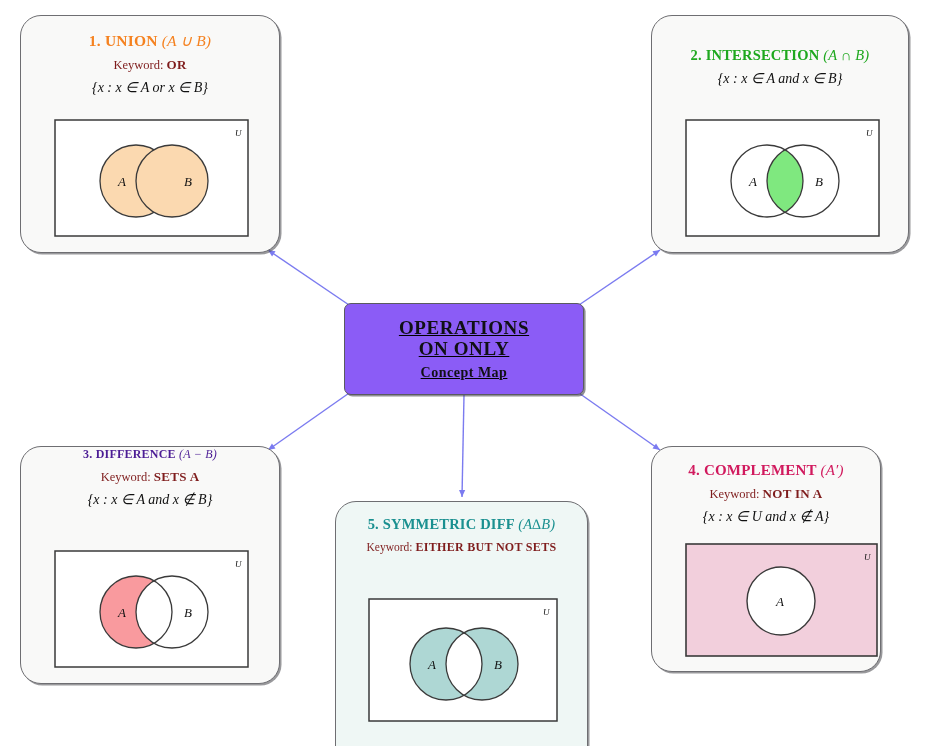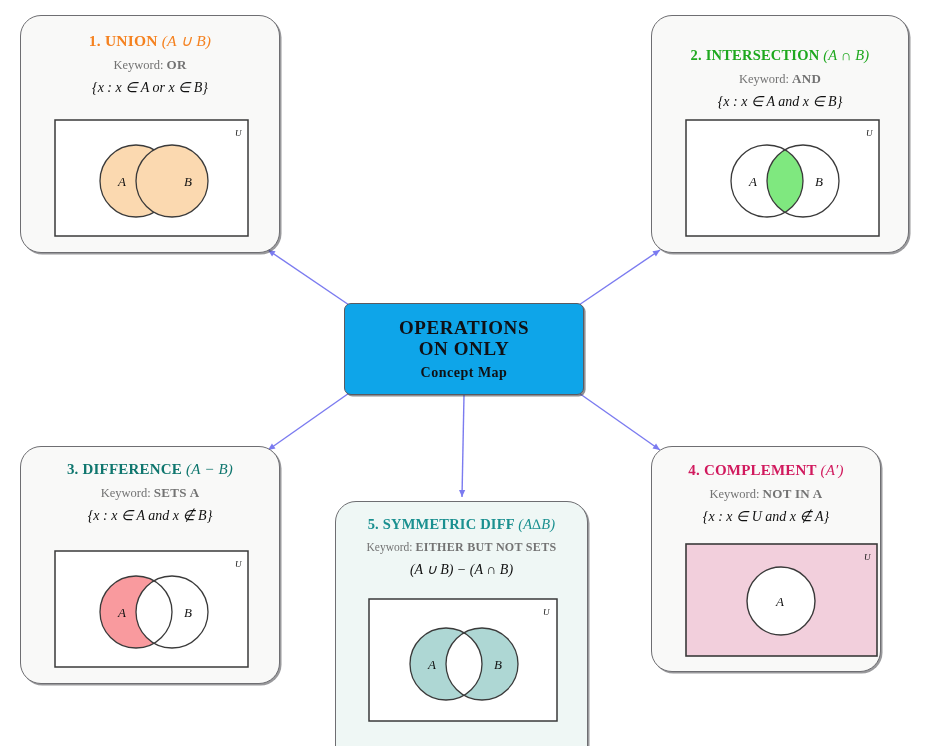--- a/index.html
+++ b/index.html
@@ -24,21 +24,21 @@
   .p-title{
     text-align:center;
     font-weight:bold;
     letter-spacing:.2px;
     white-space:nowrap;
   }
   .p-title .num{font-style:normal;}
   .p-title .paren{font-style:italic;font-weight:normal;}
 
   .p-keyword{
-    text-align:center;color:#737373;
+    text-align:center;color:#7f1d1d;
     font-size:12.5px;margin-top:7px;white-space:nowrap;
   }
   .p-keyword b{font-size:13px;letter-spacing:.3px;}
 
   .p-formula{
     text-align:center;color:#111;
     font-size:14px;margin-top:6px;white-space:nowrap;
     font-style:italic;
   }
 
@@ -110,53 +110,49 @@
       </svg>
     </div>
   </div>
 
   <div class="panel" id="panel-intersection" style="left:651px;top:15px;width:258px;height:238px;">
     <div class="p-title" style="margin-top: 31px; font-size: 14.5px; color: rgb(30, 168, 30);">
       <span class="num">2.</span>
       <span>INTERSECTION</span>
       <span class="paren">(A ∩ B)</span>
     </div>
-    <div class="p-keyword">
-      <span>Keyword:</span>
-      <b>AND</b>
-    </div>
     <div class="p-formula">{x : x ∈ A and x ∈ B}</div>
     <div class="venn" style="left:33px;top:103px;">
       <svg width="195" height="118" viewBox="0 0 195 118">
         <defs>
           <clipPath id="clipB2">
               <circle cx="118" cy="62" r="36"></circle>
             </clipPath>
         </defs>
         <rect x="1" y="1" width="193" height="116" fill="#ffffff" stroke="#3a3a3a" stroke-width="1.5"></rect>
         <text x="181" y="17" font-family="Liberation Serif, serif" font-size="9" font-style="italic" fill="#111">U</text>
         <circle cx="82" cy="62" r="36" fill="#7fe87f" stroke="none" clip-path="url(#clipB2)"></circle>
         <circle cx="82" cy="62" r="36" fill="none" stroke="#3a3a3a" stroke-width="1.3"></circle>
         <circle cx="118" cy="62" r="36" fill="none" stroke="#3a3a3a" stroke-width="1.3"></circle>
         <text x="64" y="67" font-family="Liberation Serif, serif" font-size="13" font-style="italic" fill="#111">A</text>
         <text x="130" y="67" font-family="Liberation Serif, serif" font-size="13" font-style="italic" fill="#111">B</text>
       </svg>
     </div>
   </div>
 
-  <div class="center-node" style="left: 344px; top: 303px; width: 240px; height: 92px; background: #0ea5e9; border-color: rgb(90, 90, 96);">
+  <div class="center-node" style="left: 344px; top: 303px; width: 240px; height: 92px; background: #8b5cf6; border-color: rgb(90, 90, 96); text-decoration: underline;">
     <div class="center-l1">
       <div>OPERATIONS</div>
       <div>ON ONLY</div>
     </div>
     <div class="center-sub">Concept Map</div>
   </div>
 
   <div class="panel" id="panel-difference" style="left:20px;top:446px;width:260px;height:238px;">
-    <div class="p-title" style="margin-top: 14px; font-size: 15px; color: #0f766e;">
+    <div class="p-title" style="margin-top: 0; font-size: 12px; color: #4c1d95;">
       <span class="num">3.</span>
       <span>DIFFERENCE</span>
       <span class="paren">(A − B)</span>
     </div>
     <div class="p-keyword">
       <span>Keyword:</span>
       <b>SETS A</b>
     </div>
     <div class="p-formula">{x : x ∈ A and x ∉ B}</div>
     <div class="venn" style="left:33px;top:103px;">
@@ -203,21 +199,20 @@
   <div class="panel mint" id="panel-symmetric-diff" style="left: 335px; top: 501px; width: 253px; height: 308px; background: rgb(239, 247, 245);">
     <div class="p-title" style="margin-top: 14px; font-size: 14.5px; color: rgb(26, 144, 144);">
       <span class="num">5.</span>
       <span>SYMMETRIC DIFF</span>
       <span class="paren">(A∆B)</span>
     </div>
     <div class="p-keyword" style="font-size:11.5px;">
       <span>Keyword:</span>
       <b style="font-size:12px;">EITHER BUT NOT SETS</b>
     </div>
-    <div class="p-formula">(A ∪ B) − (A ∩ B)</div>
     <div class="venn" style="left:32px;top:96px;">
       <svg width="190" height="124" viewBox="0 0 190 124">
         <defs>
           <mask id="maskS5">
             <rect x="0" y="0" width="190" height="124" fill="black"></rect>
             <circle cx="78" cy="66" r="36" fill="white"></circle>
             <circle cx="114" cy="66" r="36" fill="white"></circle>
             <g>
               <circle cx="78" cy="66" r="36" fill="black" mask="url(#none)"></circle>
             </g>

